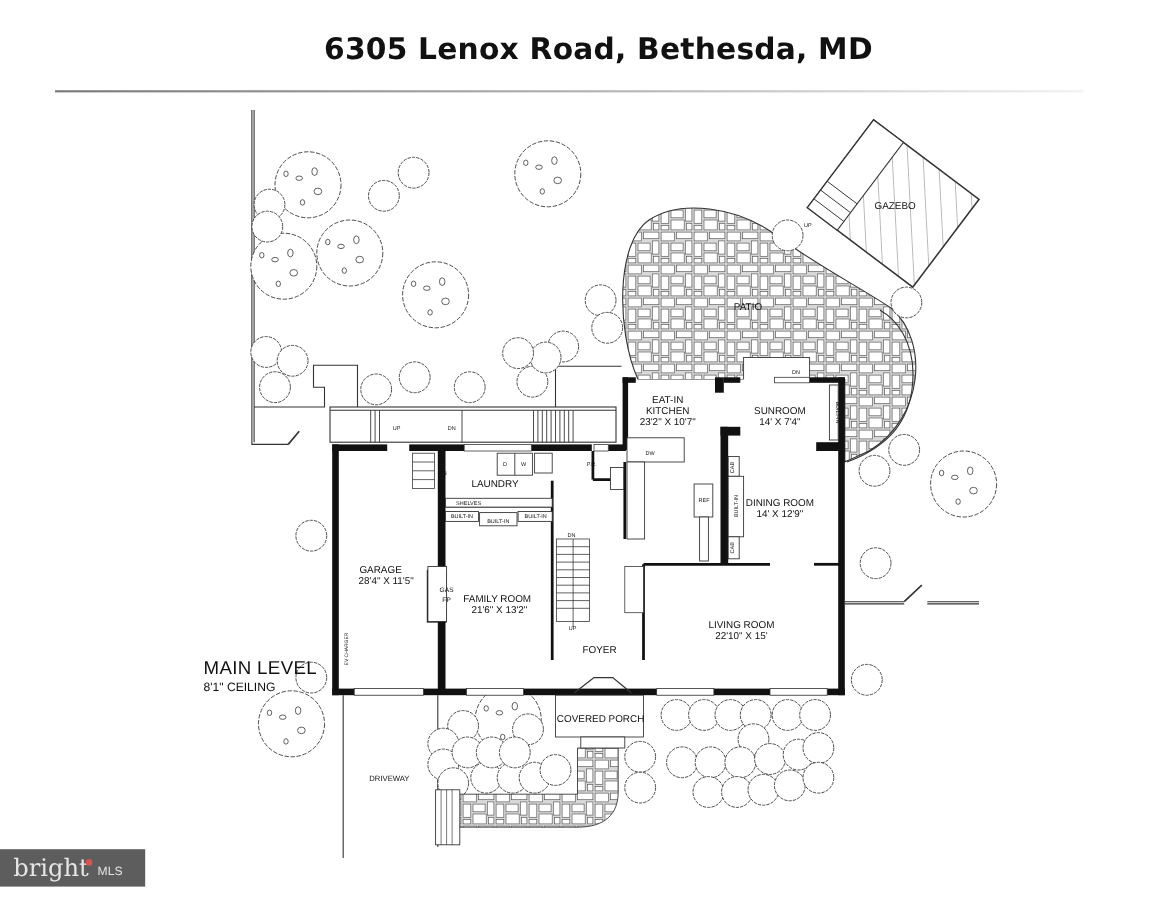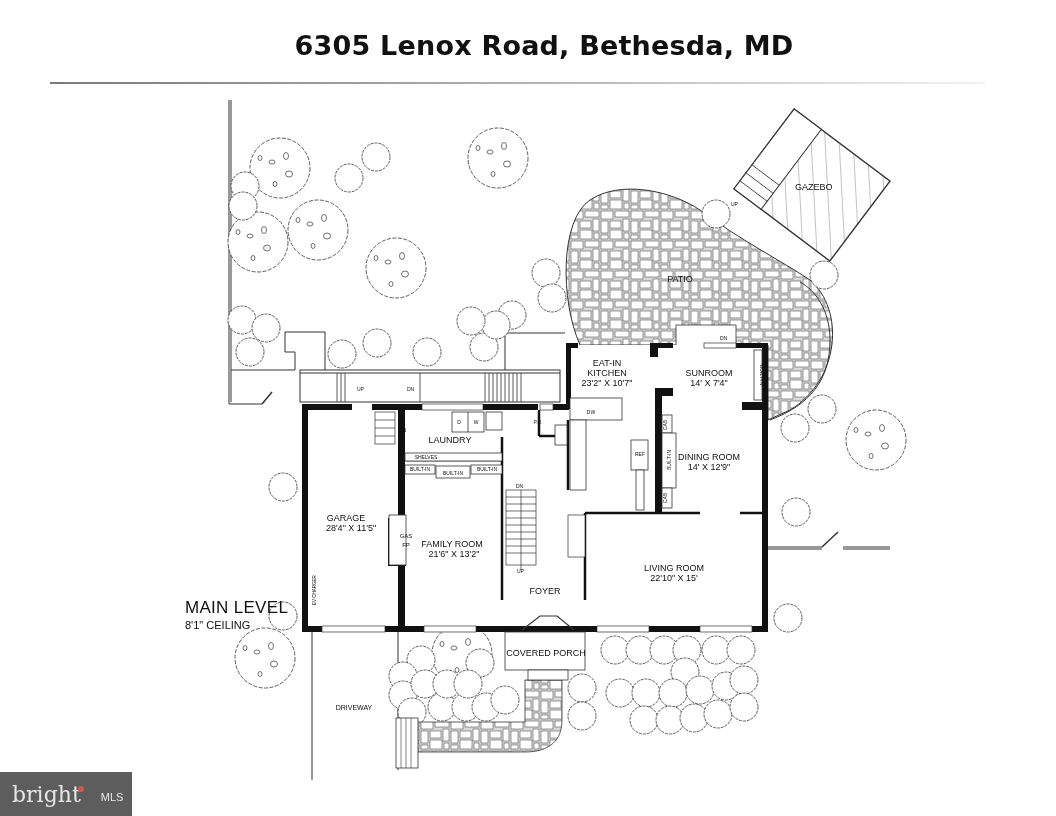--- a/index.html
+++ b/index.html
@@ -9,25 +9,25 @@
            font-family: "DejaVu Sans", sans-serif; font-weight: bold; font-size: 27px; letter-spacing: 0.2px; color: #111; }
   .divider { position: absolute; left: 50px; top: 82px; width: 935px; height: 2px;
              background: linear-gradient(to right, #7a7a7a, #bdbdbd 60%, #f2f2f2); }
   svg.plan { position: absolute; left: 0; top: 0; }
   .lbl { font-family: "Liberation Sans", sans-serif; fill: #111; }
   .sm { font-size: 9px; }
   .xs { font-size: 5px; }
   .lvl { position: absolute; left: 145px; top: 598px; margin-left: 40px; }
   .lvl .main { font-family: "Liberation Sans", sans-serif; font-size: 17px; color: #111; letter-spacing: 0.3px; }
   .lvl .ceil { font-family: "Liberation Sans", sans-serif; font-size: 11px; color: #111; margin-top: 1px; }
-  .badge { position: absolute; left: 0; top: 772px; width: 132px; height: 44px; background: #5d5d5d;
+  .badge { position: absolute; left: 0; top: 772px; width: 132px; height: 34px; background: #5d5d5d;
            display: flex; align-items: center; padding-left: 12px; box-sizing: border-box; }
   .badge .bright { font-family: "DejaVu Serif", serif; color: #e6e6e6; font-size: 22px; }
   .badge .dot { display: inline-block; width: 6px; height: 6px; background: #d9534f; border-radius: 50%; margin: 0 1px 10px -3px; }
-  .badge .mls { font-family: "Liberation Sans", sans-serif; color: #e6e6e6; font-size: 11px; margin-left: 16px; margin-top: 6px; }
+  .badge .mls { font-family: "Liberation Sans", sans-serif; color: #e6e6e6; font-size: 11px; margin-left: 4px; margin-top: 6px; }
 </style>
 </head>
 <body>
 
 <div class="title">6305 Lenox Road, Bethesda, MD</div>
 <div class="divider"></div>
 
 <svg class="plan" width="1056" height="816" viewBox="0 0 1056 816" xmlns="http://www.w3.org/2000/svg">
   <defs>
     <pattern id="stone" width="30" height="30" patternUnits="userSpaceOnUse">

